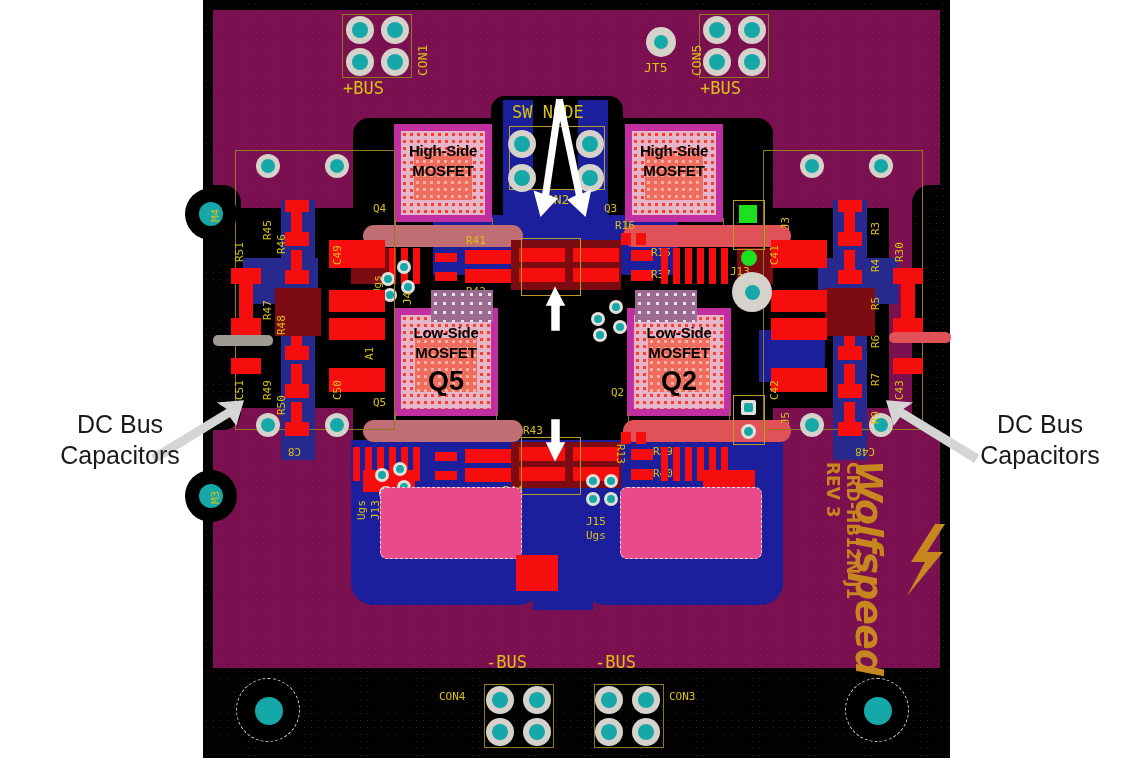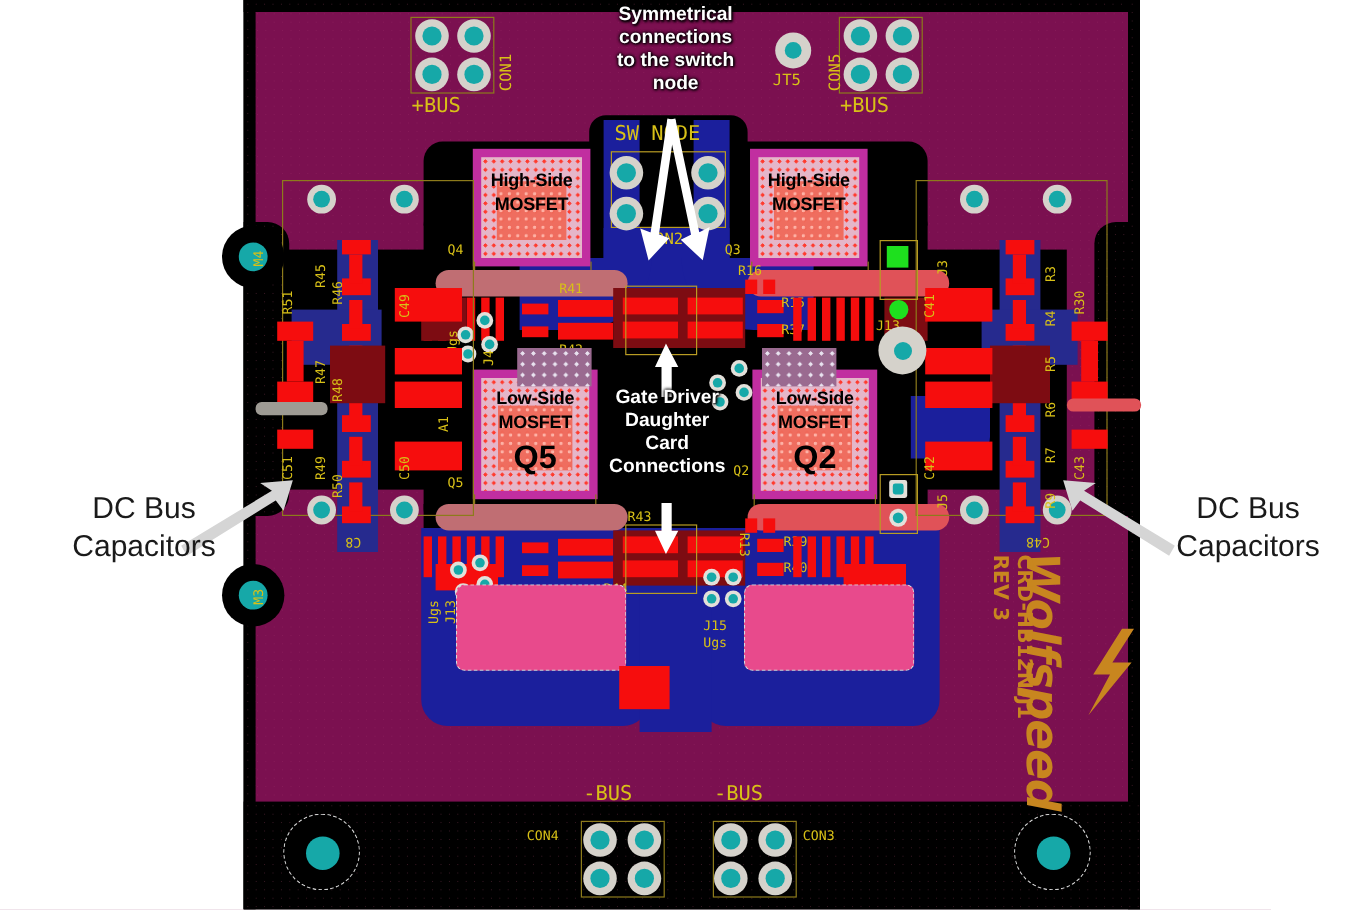--- a/index.html
+++ b/index.html
@@ -585,33 +585,21 @@
     <polygon points="562,100 582,195 590,191 585,215 569,200 577,196 557,101" fill="#ffffff" stroke="#ffffff" stroke-width="2"></polygon>
 
     <polygon points="555,288 547,305 552,305 552,330 559,330 559,305 564,305" fill="#ffffff" stroke="#ffffff" stroke-width="1.5"></polygon>
 
     <polygon points="555,460 547,443 552,443 552,420 559,420 559,443 564,443" fill="#ffffff" stroke="#ffffff" stroke-width="1.5"></polygon>
 
     <polygon points="152,455 228,409 219,403 243,401 236,424 230,416 156,462" fill="#d5d5d5" stroke="#d5d5d5" stroke-width="1.5"></polygon>
     <polygon points="978,455 902,409 911,403 887,401 894,424 900,416 974,462" fill="#d5d5d5" stroke="#d5d5d5" stroke-width="1.5"></polygon>
   </svg>
 
-  <div class="anno" style="left:483px;top:3px;width:160px;">
-    <div>Symmetrical</div>
-    <div>connections</div>
-    <div>to the switch</div>
-    <div>node</div>
-  </div>
-
-  <div class="anno" style="left:484px;top:322px;width:144px;">
-    <div>Gate Driver</div>
-    <div>Daughter</div>
-    <div>Card</div>
-    <div>Connections</div>
-  </div>
+
 
   <div class="outside-label" style="left:40px;top:409px;width:160px;text-align:center;">
     <div>DC Bus</div>
     <div>Capacitors</div>
   </div>
 
   <div class="outside-label" style="left:960px;top:409px;width:160px;text-align:center;">
     <div>DC Bus</div>
     <div>Capacitors</div>
   </div>

